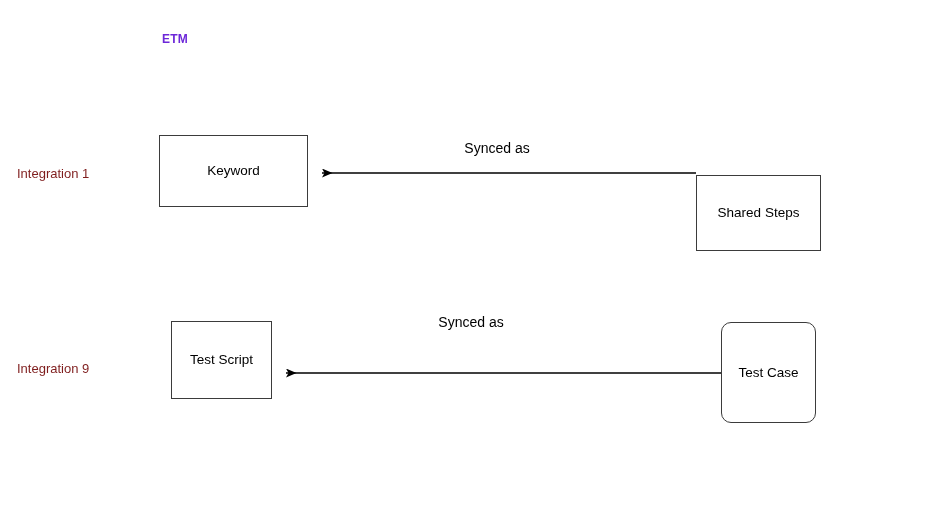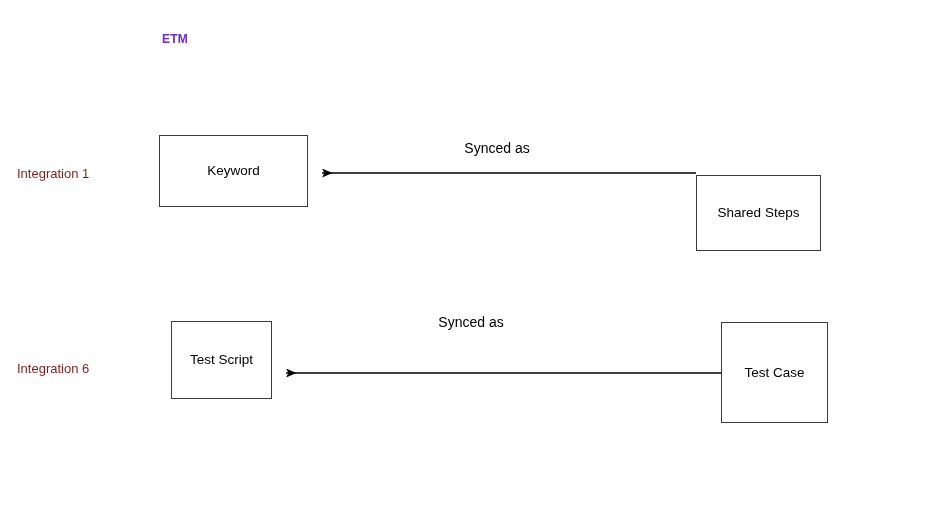--- a/index.html
+++ b/index.html
@@ -81,27 +81,27 @@
   <div class="node-box" style="left:159px; top:135px; width:149px; height:72px;">
     <span class="node-label">Keyword</span>
   </div>
 
   <div class="node-box" style="left:696px; top:135px; width:125px; height:76px;margin-top:40px;">
     <span class="node-label">Shared Steps</span>
   </div>
 
   <div class="edge-label" style="left:497px; top:140px;">Synced as</div>
 
-  <div class="row-label" style="left:17px; top:361px;">Integration 6</div>
+  <div class="row-label" style="left:17px; top:361px;">Integration 9</div>
 
   <div class="node-box" style="left:171px; top:321px; width:101px; height:78px;">
     <span class="node-label">Test Script</span>
   </div>
 
-  <div class="node-box" style="left:721px; top:322px; width:107px; height:101px;">
+  <div class="node-box" style="left:721px; top:322px; width:95px; height:101px;border-radius:10px;">
     <span class="node-label">Test Case</span>
   </div>
 
   <div class="edge-label" style="left:471px; top:314px;">Synced as</div>
 
   <svg class="edge-svg" viewBox="0 0 938 506">
     <defs>
       <marker id="arrowhead-left" markerWidth="11" markerHeight="9" refX="10.5" refY="4.5" orient="auto-start-reverse" markerUnits="userSpaceOnUse">
         <path d="M 10.5 0 L 0 4.5 L 10.5 9 L 8 4.5 Z" fill="#000000"></path>
       </marker>

